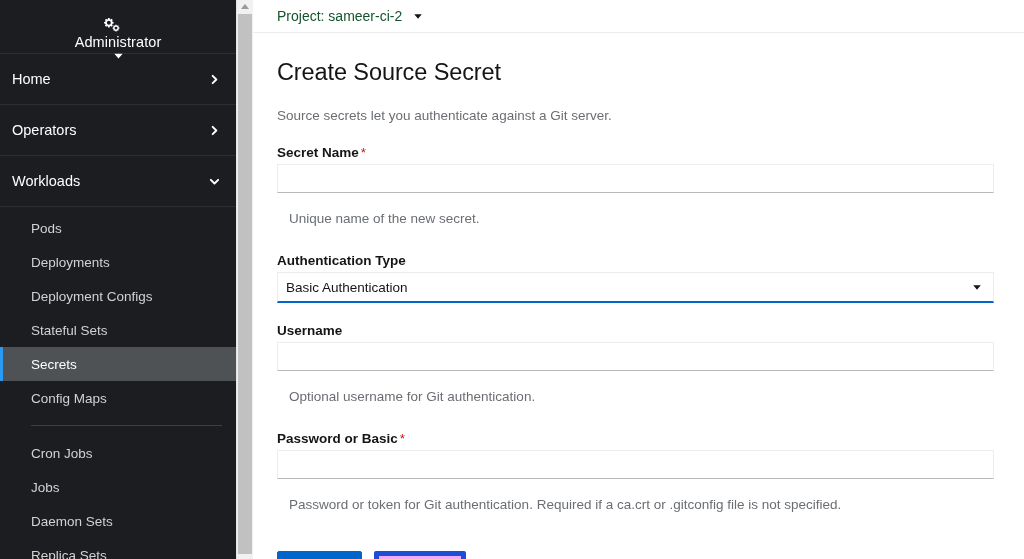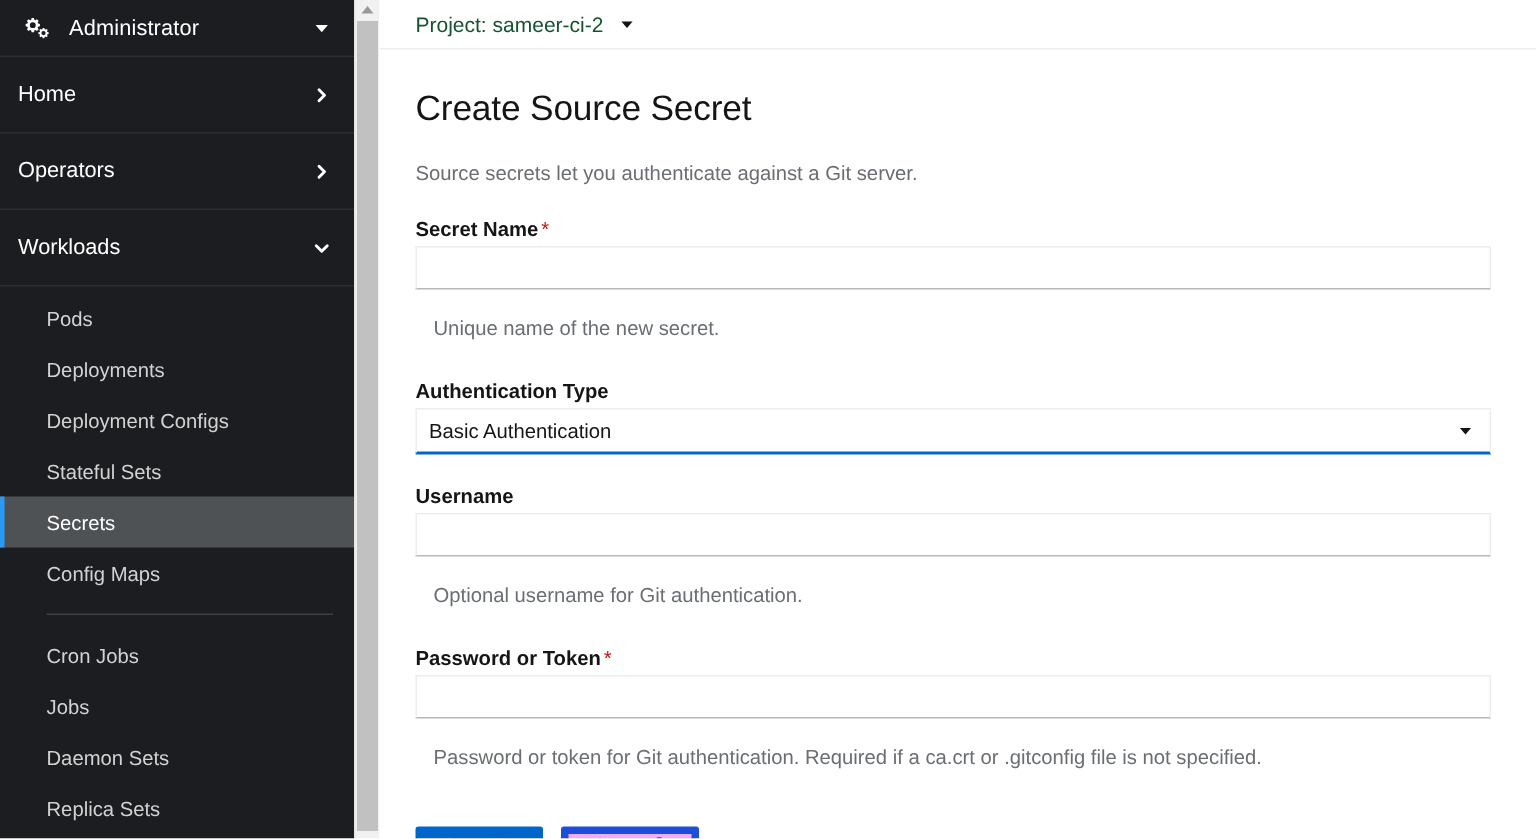--- a/index.html
+++ b/index.html
@@ -17,25 +17,26 @@
 
   
   #sidebar {
     width: 236px; height: 559px;
     background: #1b1d21;
     flex: 0 0 236px;
     overflow: hidden;
     position: relative;
   }
   .perspective-switcher {
-    height: 38px;
-    display: flex; align-items: center;
-    padding: 0 16px;
+    height: 54px;
+    display: flex; align-items: center;
+    padding: 16px 16px;
     border-bottom: 1px solid #2b2e33;
     cursor: pointer;
+    flex-direction: column;
   }
   .persp-icon {
     width: 18px; height: 18px;
     flex: 0 0 18px;
     margin-right: 12px;
     color: #fff;
     display: flex; align-items: center; justify-content: center;
   }
   .persp-label {
     color: #fff;
@@ -406,21 +407,21 @@
         <div class="field">
           <label class="field-label">Username</label>
           <input class="text-input" type="text" value="" style="">
           <p class="helper">Optional username for Git authentication.</p>
         </div>
 
         <div class="gap-sm"></div>
 
         <div class="field">
           <label class="field-label">
-            <span>Password or Token</span><span class="req">*</span>
+            <span>Password or Basic</span><span class="req">*</span>
           </label>
           <input class="text-input" type="password" value="" style="">
           <p class="helper">Password or token for Git authentication. Required if a ca.crt or .gitconfig file is not specified.</p>
         </div>
 
         <div class="actions">
           <button type="button" class="btn btn-primary">Create</button>
           <button type="button" class="btn btn-secondary">Cancel</button>
         </div>
 

